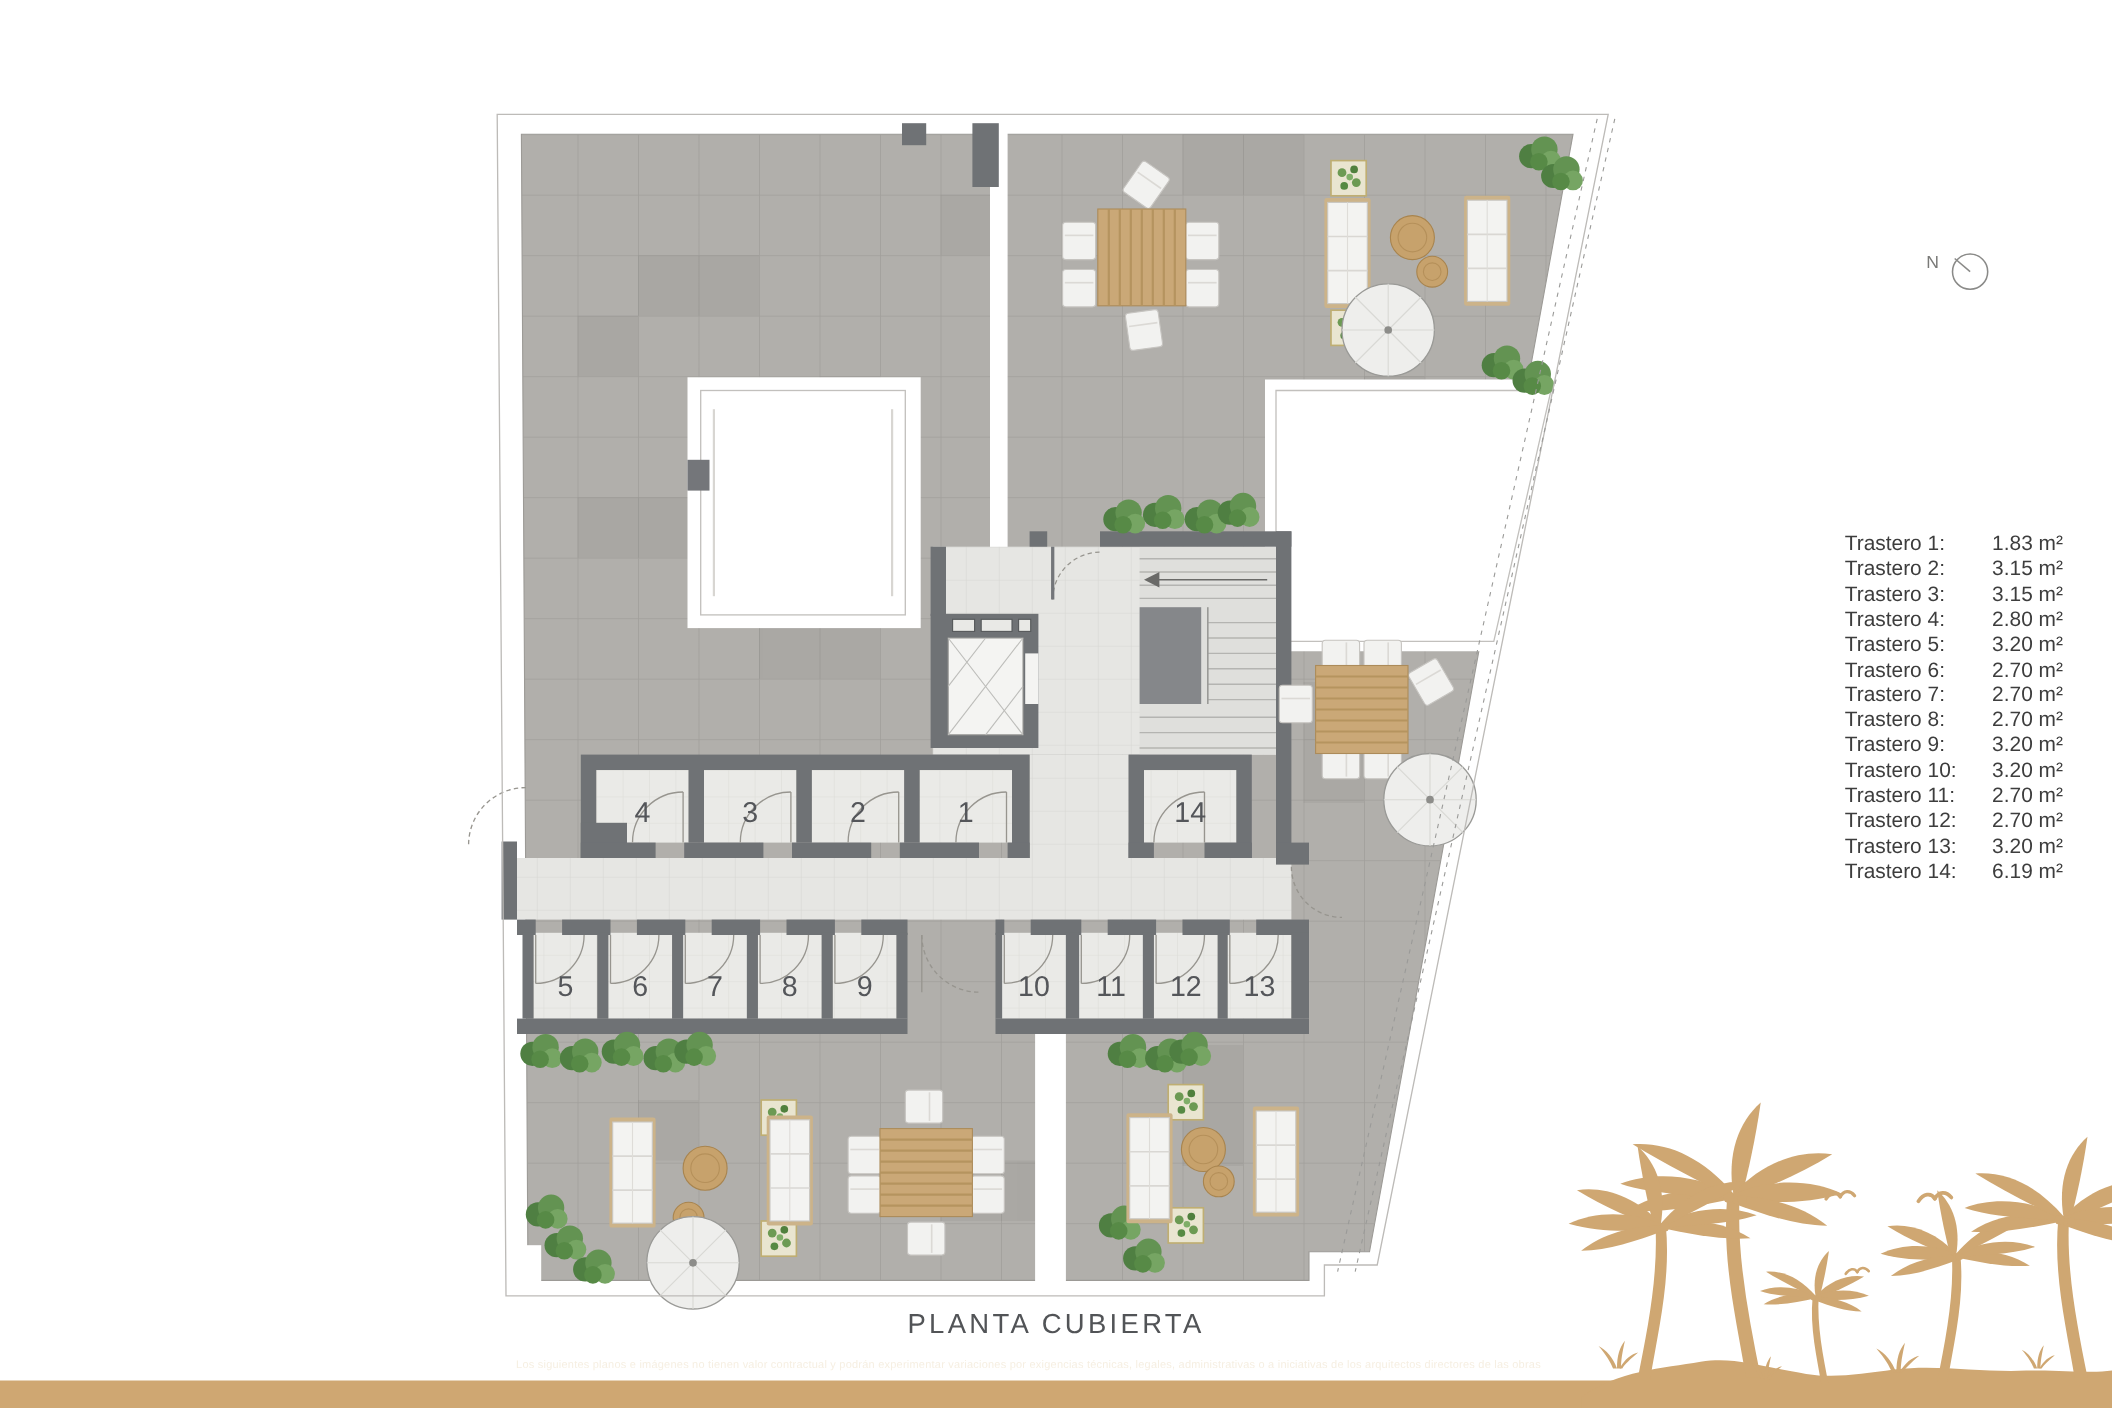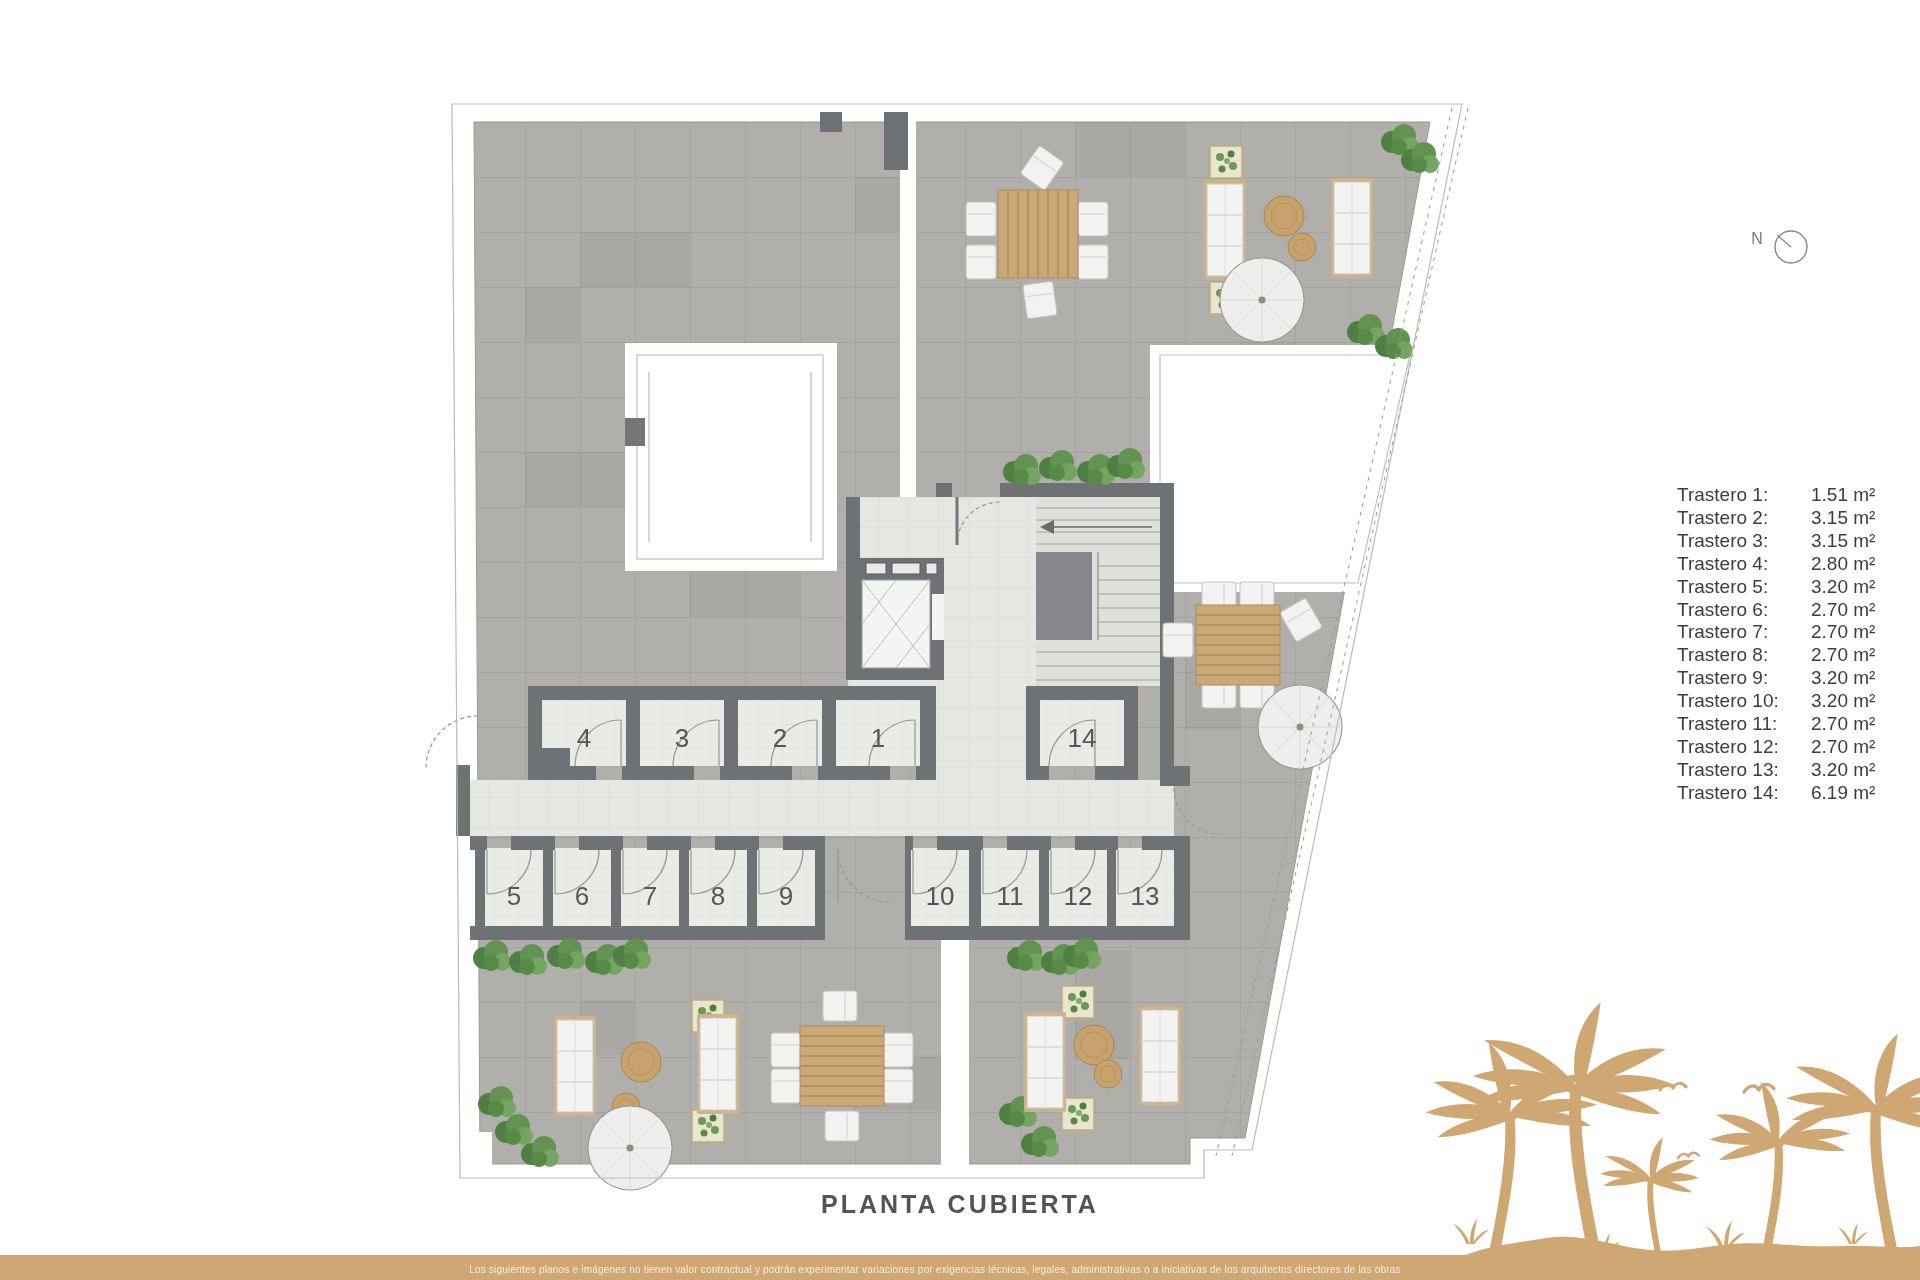--- a/index.html
+++ b/index.html
@@ -7,23 +7,23 @@
          font-family:"Liberation Sans", sans-serif;}
   #plan-svg{position:absolute;left:0;top:0;}
   
   #legend{position:absolute;left:1677px;top:484px;width:236px;color:#3d3d3d;
           font-size:19px;line-height:22.9px;}
   .lg-row{display:flex;}
   .lg-label{width:134px;}
   .lg-value{width:100px;}
   
   #plan-title{position:absolute;left:660px;top:1190px;width:600px;text-align:center;
-              font-size:25px;font-weight:bold;letter-spacing:3px;color:#525457;}
+              font-size:25px;font-weight:normal;letter-spacing:3px;color:#525457;}
   
-  #footer-text{position:absolute;left:0;top:1264px;width:1870px;text-align:center;
+  #footer-text{position:absolute;left:0;top:1236px;width:1870px;text-align:center;
                font-size:10px;color:#f6efe2;letter-spacing:.2px;}
 </style>
 </head>
 <body>
 
 <div id="stage">
 
 <svg id="plan-svg" width="1920" height="1280" viewBox="0 0 1920 1280">
   <defs>
     <pattern id="terraceTile" width="55" height="55" patternUnits="userSpaceOnUse" x="470" y="122">
@@ -475,21 +475,21 @@
       <use href="#bird" transform="translate(1660,1090)"></use>
       <use href="#bird" transform="translate(1744,1092) scale(1.15)"></use>
       <use href="#bird" transform="translate(1678,1158) scale(0.8)"></use>
     </g>
   </g>
 </svg>
 
 <div id="legend">
   <div class="lg-row">
         <span class="lg-label">Trastero 1:</span>
-        <span class="lg-value">1.51 m²</span>
+        <span class="lg-value">1.83 m²</span>
       </div>
   <div class="lg-row">
         <span class="lg-label">Trastero 2:</span>
         <span class="lg-value">3.15 m²</span>
       </div>
   <div class="lg-row">
         <span class="lg-label">Trastero 3:</span>
         <span class="lg-value">3.15 m²</span>
       </div>
   <div class="lg-row">

